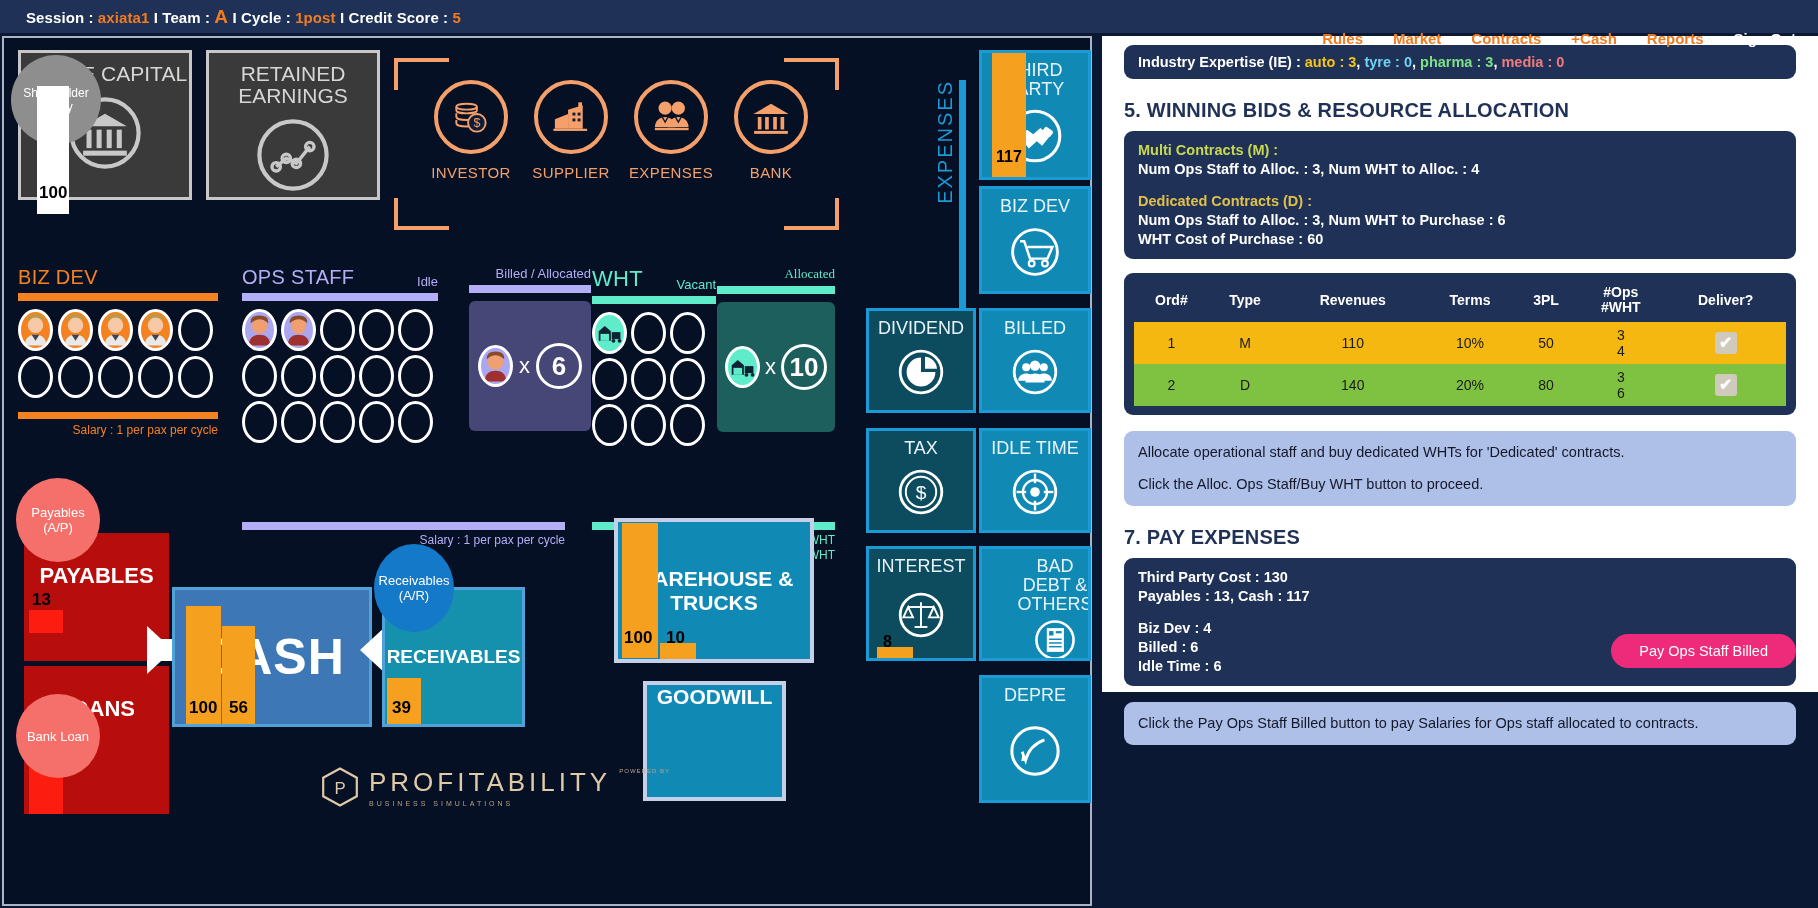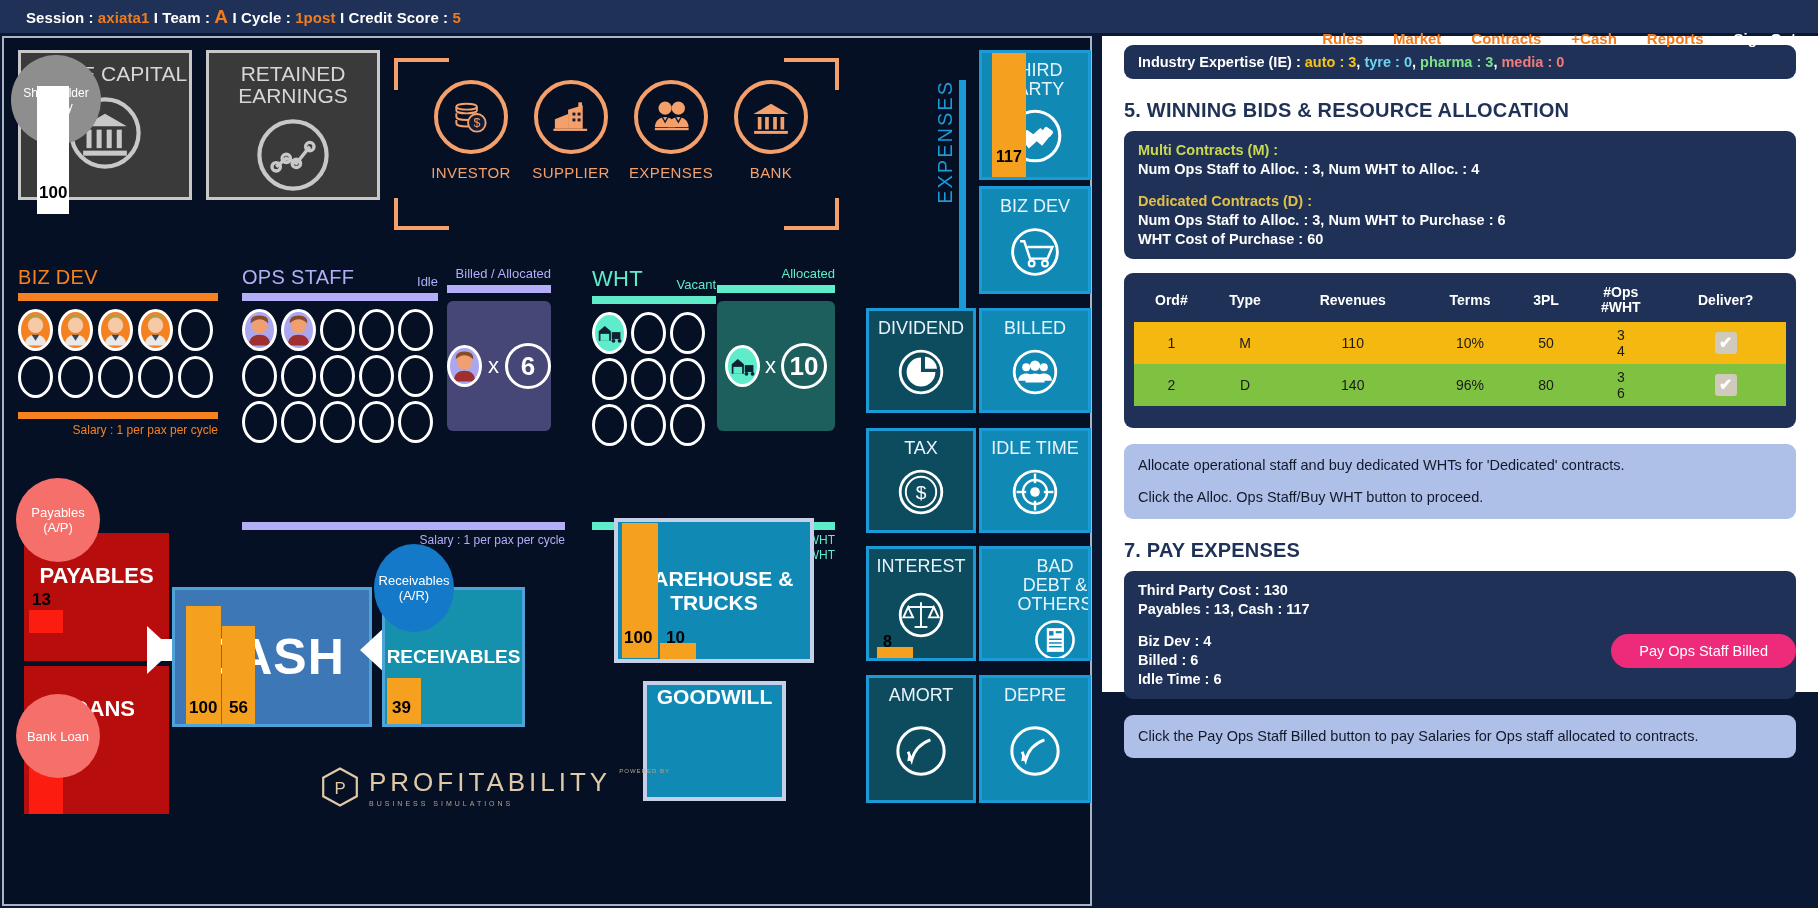--- a/index.html
+++ b/index.html
@@ -114,21 +114,21 @@
   .bizdev .pool-rule { background: #f58220; }
   .bizdev .slots { gap: 5px; }
   .bizdev .foot-note { color: #f58220; }
   .bizdev-rule2 { height: 7px; background: #f58220; margin-top: 14px; }
 
   .opsstaff { position: absolute; left: 238px; top: 228px; width: 196px; }
   .opsstaff .pool-title { color: #b3aef5; }
   .opsstaff .pool-sub { color: #b3aef5; }
   .opsstaff .pool-rule { background: #b3aef5; }
 
-  .billedbox { position: absolute; left: 443px; top: 228px; width: 104px; text-align: center; }
+  .billedbox { position: absolute; left: 465px; top: 228px; width: 122px; text-align: center; }
   .billedbox .pool-sub { color: #b3aef5; font-size: 13px; margin: 0 0 0 auto; }
   .billedbox .pool-rule { background: #b3aef5; }
   .billed-panel {
     margin-top: 8px; height: 130px; background: #464677;
     border-radius: 6px; display: flex; align-items: center; justify-content: center; gap: 6px;
   }
   .x-sym { color: #fff; font-size: 22px; }
   .num-circle {
     width: 46px; height: 46px; border-radius: 50%; border: 3px solid #fff;
     display: flex; align-items: center; justify-content: center;
@@ -136,21 +136,21 @@
   }
   .ops-foot-rule { position: absolute; left: 238px; top: 484px; width: 323px; height: 8px; background: #b3aef5; }
   .ops-foot-note { position: absolute; left: 238px; top: 495px; width: 323px; text-align: right; color: #b3aef5; font-size: 12px; }
 
   .whtpool { position: absolute; left: 588px; top: 228px; width: 124px; }
   .whtpool .pool-title { color: #5eeccb; font-size: 22px; }
   .whtpool .pool-sub { color: #5eeccb; }
   .whtpool .pool-rule { background: #5eeccb; }
 
   .whtalloc { position: absolute; left: 713px; top: 228px; width: 118px; }
-  .whtalloc .pool-sub { color: #5eeccb; margin: 0 0 0 auto; }
+  .whtalloc .pool-sub { color: #5eeccb; margin: 0 0 0 auto; font-family: Liberation Serif, serif; }
   .whtalloc .pool-rule { background: #5eeccb; }
   .whtalloc-panel {
     margin-top: 8px; height: 130px; background: #1d5f5d;
     border-radius: 6px; display: flex; align-items: center; justify-content: center; gap: 5px;
   }
   .wht-foot-rule { position: absolute; left: 588px; top: 484px; width: 243px; height: 8px; background: #5eeccb; }
   .wht-stem { position: absolute; left: 706px; top: 492px; width: 7px; height: 60px; background: #5eeccb; }
   .wht-foot-note { position: absolute; left: 588px; top: 495px; width: 243px; text-align: right; color: #5eeccb; font-size: 12px; line-height: 15px; }
 
   
@@ -251,21 +251,21 @@
   .sec-title {
     color: #1f3156; font-size: 20px; font-weight: bold;
     margin: 20px 0 9px 0; letter-spacing: .2px;
   }
   .info-box {
     background: #1f3156; border-radius: 9px; padding: 10px 14px;
     color: #fff; font-size: 14.5px; font-weight: bold; line-height: 19px;
   }
   .info-box .lbl { color: #c9d84f; }
   .info-box .lbl2 { color: #e0c04a; }
-  .tbl-wrap { background: #1f3156; border-radius: 9px; margin-top: 14px; padding: 7px 10px 22px 10px; }
+  .tbl-wrap { background: #1f3156; border-radius: 9px; margin-top: 14px; padding: 7px 10px 9px 10px; }
   table { width: 100%; border-collapse: collapse; }
   th {
     color: #fff; font-size: 14px; font-weight: bold; padding: 5px 2px 7px 2px;
     text-align: center; white-space: pre-line; line-height: 15px;
   }
   td { text-align: center; font-size: 14px; color: #1a1a1a; padding: 5px 2px; white-space: pre-line; line-height: 16px; }
   tr.row-m td { background: #f5b810; }
   tr.row-d td { background: #7fc242; }
   .chk {
     display: inline-block; width: 22px; height: 22px; background: #cfcabc;
@@ -677,30 +677,20 @@
             <rect x="27" y="23" width="6" height="6"></rect>
             <rect x="36" y="23" width="8" height="3"></rect>
             <rect x="27" y="33" width="17" height="2"></rect>
             <rect x="27" y="38" width="17" height="2"></rect>
             <rect x="27" y="43" width="17" height="2"></rect>
           </g>
         </svg>
     </div>
   </div>
 
-  <div class="tile teal" style="left:862px; top:637px; width:110px; height:128px;">
-    <div class="tile-label">AMORT</div>
-    <div class="tile-icon">
-      <svg width="60" height="60" viewBox="0 0 70 70">
-          <circle cx="35" cy="35" r="27" fill="none" stroke="#fff" stroke-width="3.5"></circle>
-          <path d="M46 22c-14 5-20 16-22 24l-4-10" fill="none" stroke="#fff" stroke-width="3.2"></path>
-          <path d="M24 46l-5 1 2-12z" fill="#fff"></path>
-        </svg>
-    </div>
-  </div>
   <div class="tile cyan" style="left:975px; top:637px; width:112px; height:128px;">
     <div class="tile-label">DEPRE</div>
     <div class="tile-icon">
       <svg width="60" height="60" viewBox="0 0 70 70">
           <circle cx="35" cy="35" r="27" fill="none" stroke="#fff" stroke-width="3.5"></circle>
           <path d="M46 22c-14 5-20 16-22 24l-4-10" fill="none" stroke="#fff" stroke-width="3.2"></path>
           <path d="M24 46l-5 1 2-12z" fill="#fff"></path>
         </svg>
     </div>
   </div>
@@ -802,21 +792,21 @@
           <td>10%</td>
           <td>50</td>
           <td>3
 4</td>
           <td><span class="chk">✔</span></td>
         </tr>
         <tr class="row-d">
           <td>2</td>
           <td>D</td>
           <td>140</td>
-          <td>96%</td>
+          <td>20%</td>
           <td>80</td>
           <td>3
 6</td>
           <td><span class="chk">✔</span></td>
         </tr>
       </tbody>
     </table>
   </div>
 
   <div class="hint">

